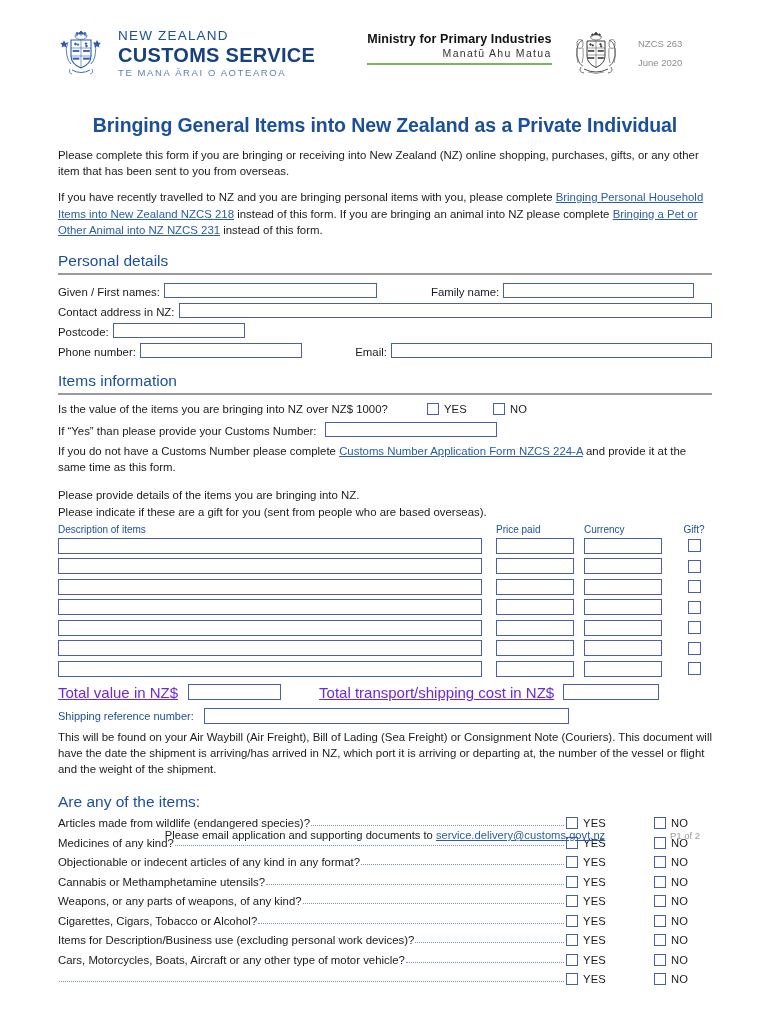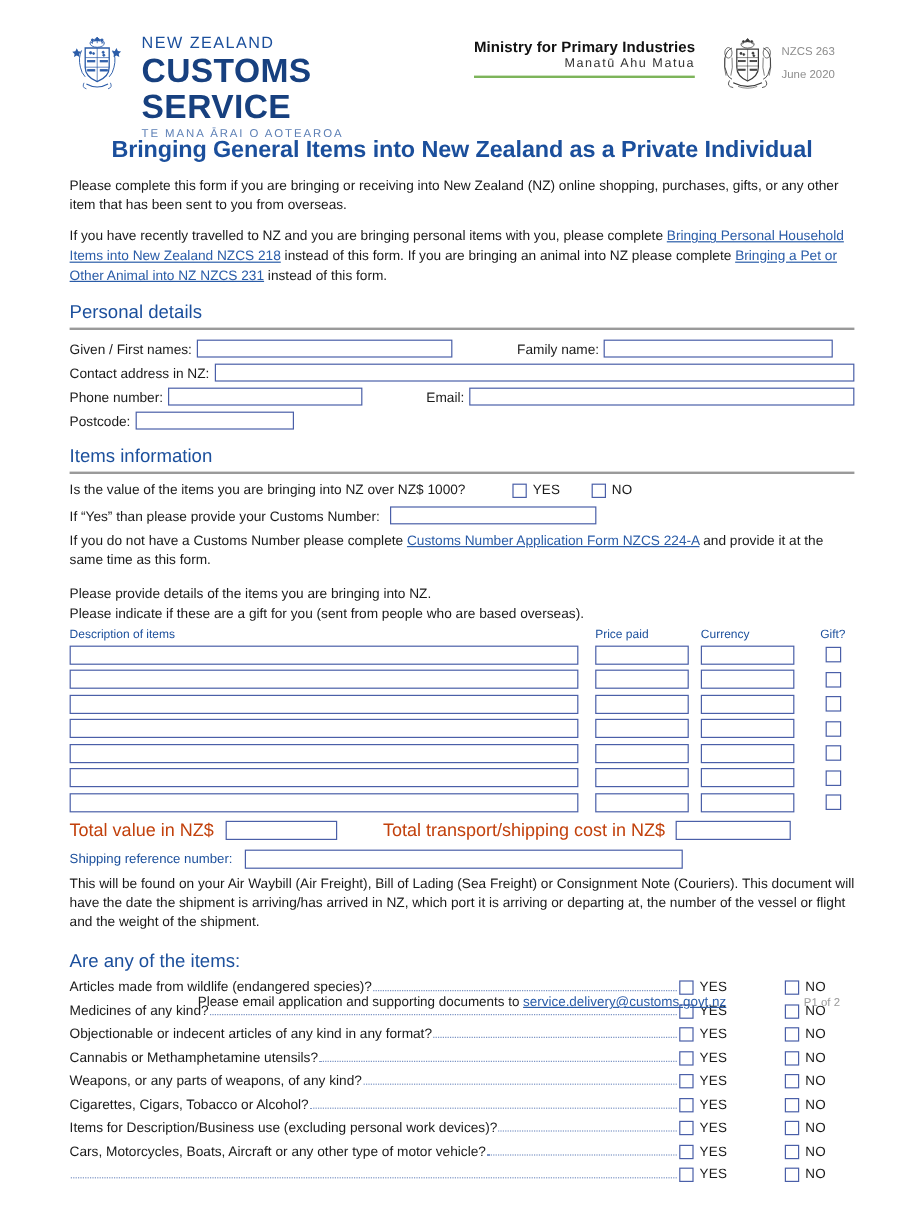--- a/index.html
+++ b/index.html
@@ -40,21 +40,21 @@
     padding-top: 2px;
   }
   .cw-line1 {
     font-size: 13.5px;
     letter-spacing: 1.2px;
     color: #1b4f9c;
     line-height: 1.15;
     font-weight: 400;
   }
   .cw-line2 {
-    font-size: 28px;
+    font-size: 20px;
     font-weight: bold;
     letter-spacing: 0.3px;
     color: #17407f;
     line-height: 1.1;
   }
   .cw-line3 {
     font-size: 9.5px;
     letter-spacing: 1.6px;
     color: #5c7fb5;
     line-height: 1.4;
@@ -205,22 +205,23 @@
     border: 1.5px solid #4a5fa8;
     box-sizing: border-box;
     background: #fff;
   }
 
   
   .totals-row {
     display: flex;
     align-items: center;
     margin-top: 7px;
-    color: #c2410c;
+    color: #6d28d9;
     font-size: 15px;
+    text-decoration: underline;
   }
   .total-box {
     border: 1.4px solid #4a5fa8;
     height: 16px;
     box-sizing: border-box;
     background: #fff;
   }
   .ship-row {
     display: flex;
     align-items: center;
@@ -386,30 +387,30 @@
     <span class="lbl">Family name:</span>
     <span class="fbox" style="width:191px"></span>
   </div>
 
   <div class="frow">
     <span class="lbl">Contact address in NZ:</span>
     <span class="fbox" style="flex:1 1 auto"></span>
   </div>
 
   <div class="frow">
+    <span class="lbl">Postcode:</span>
+    <span class="fbox" style="width:132px"></span>
+  </div>
+
+  <div class="frow">
     <span class="lbl">Phone number:</span>
     <span class="fbox" style="width:164px"></span>
     <span class="gap-lg"></span>
     <span class="lbl">Email:</span>
     <span class="fbox" style="width:325px"></span>
-  </div>
-
-  <div class="frow">
-    <span class="lbl">Postcode:</span>
-    <span class="fbox" style="width:132px"></span>
   </div>
 
   <div class="sec-title">Items information</div>
   <div class="sec-rule"></div>
 
   <div class="frow" style="margin-bottom:7px">
     <span class="lbl">Is the value of the items you are bringing into NZ over NZ$ 1000?</span>
     <span style="width:35px"></span>
     <span class="cbx"></span>
     <span class="cbx-lab">YES</span>

